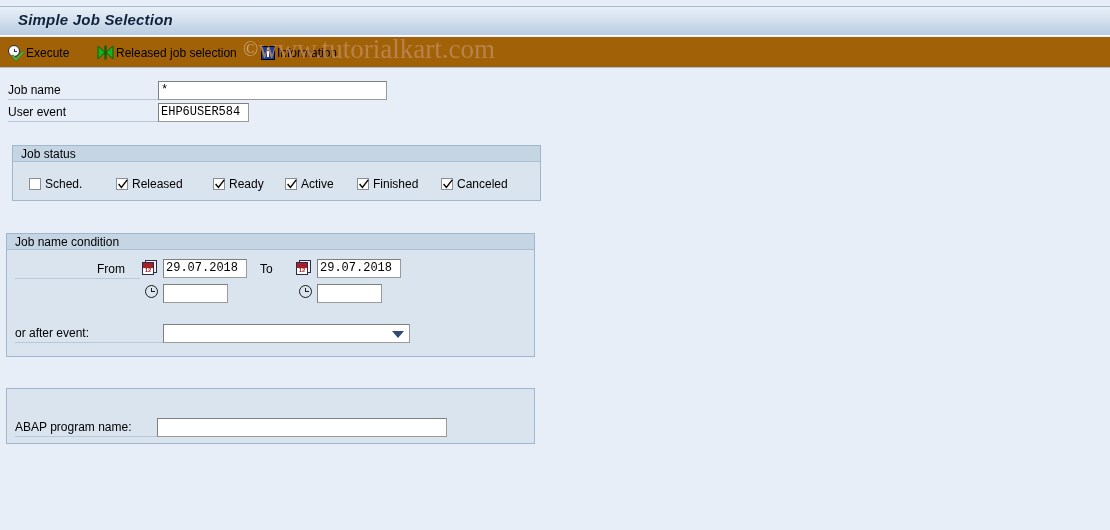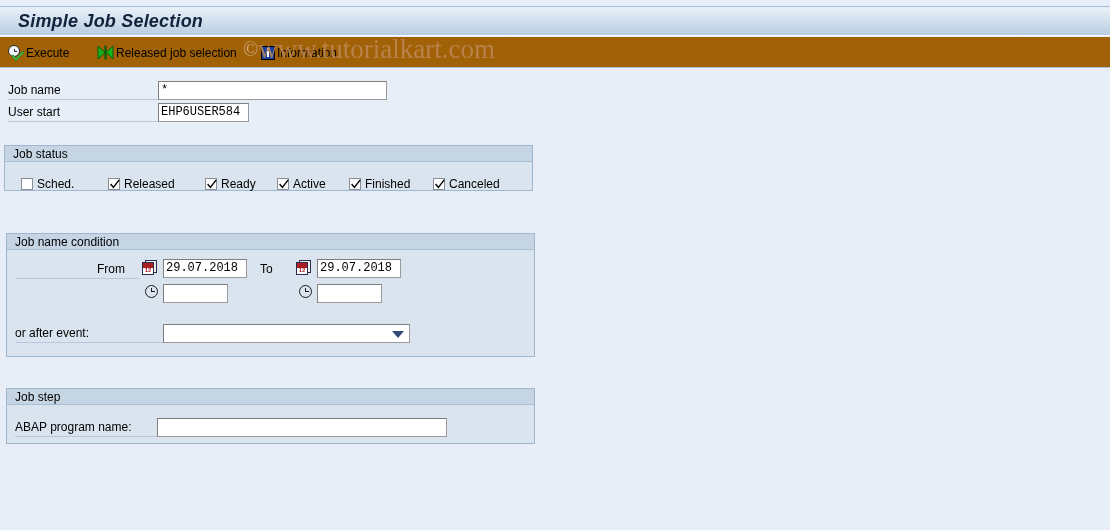--- a/index.html
+++ b/index.html
@@ -24,21 +24,21 @@
     width: 1110px; height: 30px;
     background: linear-gradient(to bottom, #e9f0f8 0%, #d7e3f0 40%, #b9cce1 100%);
     border-top: 1px solid #a8bdd4;
     border-bottom: 1px solid #ffffff;
     box-sizing: border-box;
   }
   #titlebar .title-text {
     position: absolute;
     left: 18px; top: 4px;
     font-family: "Liberation Sans", sans-serif;
-    font-size: 18px;
+    font-size: 15px;
     font-weight: bold;
     font-style: italic;
     color: #11233c;
     letter-spacing: 0.2px;
     white-space: nowrap;
   }
 
   
   #toolbar {
     position: absolute;
@@ -356,25 +356,25 @@
 </div>
 
 <div id="watermark">
   <span class="cmark">©</span><span>www.tutorialkart.com</span>
 </div>
 
 <div class="flabel" style="left:8px; top:83px;">Job name</div>
 <div class="rule" style="left:8px; top:99px; width:150px;"></div>
 <div class="finput sel-first" style="left:158px; top:81px; width:229px; height:19px;" title="">*</div>
 
-<div class="flabel" style="left:8px; top:105px;">User start</div>
+<div class="flabel" style="left:8px; top:105px;">User event</div>
 <div class="rule" style="left:8px; top:121px; width:150px;"></div>
 <div class="finput" style="left:158px; top:103px; width:91px; height:19px;" title="">EHP6USER584</div>
 
-<div class="group" style="left:4px; top:145px; width:529px; height:46px;">
+<div class="group" style="left:12px; top:145px; width:529px; height:56px;">
   <div class="ghead">
     <span>Job status</span>
   </div>
   <div class="gbody">
 
     <div class="cbox" style="left:16px; top:14px;">
       <span class="box"></span>
       <span>Sched.</span>
     </div>
 
@@ -472,21 +472,18 @@
     <div class="flabel" style="left:8px; top:75px;">or after event:</div>
     <div class="rule" style="left:8px; top:91px; width:148px;"></div>
     <div class="fdropdown" style="left:156px; top:73px; width:247px; height:19px;">
       <span class="arrow"></span>
     </div>
 
   </div>
 </div>
 
 <div class="group" style="left:6px; top:388px; width:529px; height:56px;">
-  <div class="ghead">
-    <span>Job step</span>
-  </div>
   <div class="gbody">
     <div class="flabel" style="left:8px; top:14px;">ABAP program name:</div>
     <div class="rule" style="left:8px; top:30px; width:148px;"></div>
     <div class="finput" style="left:150px; top:12px; width:290px; height:19px;" title=""></div>
   </div>
 </div>
 
 </body></html>

